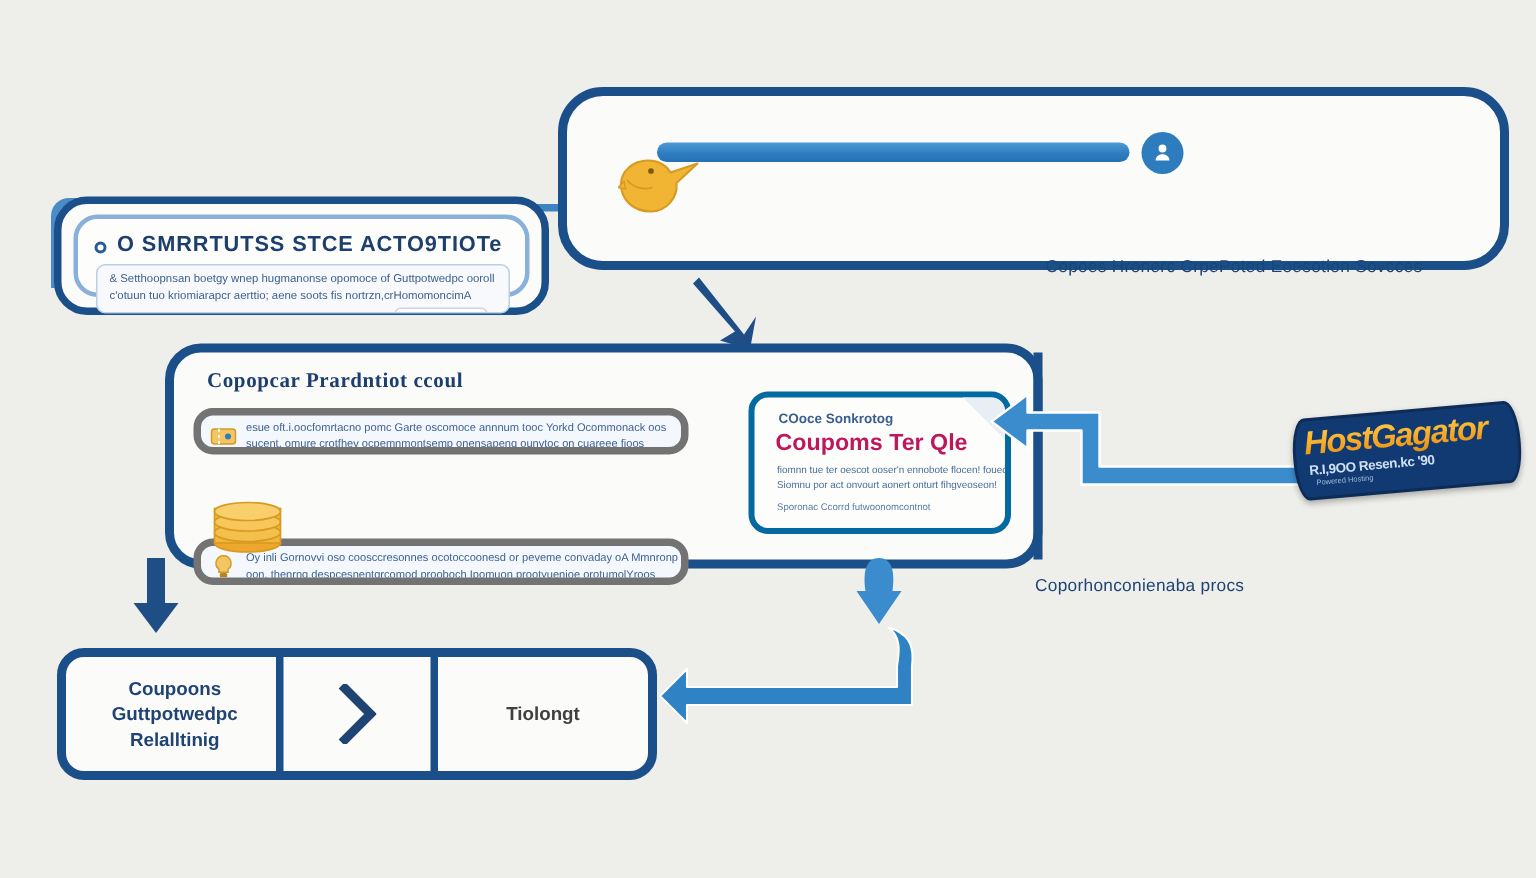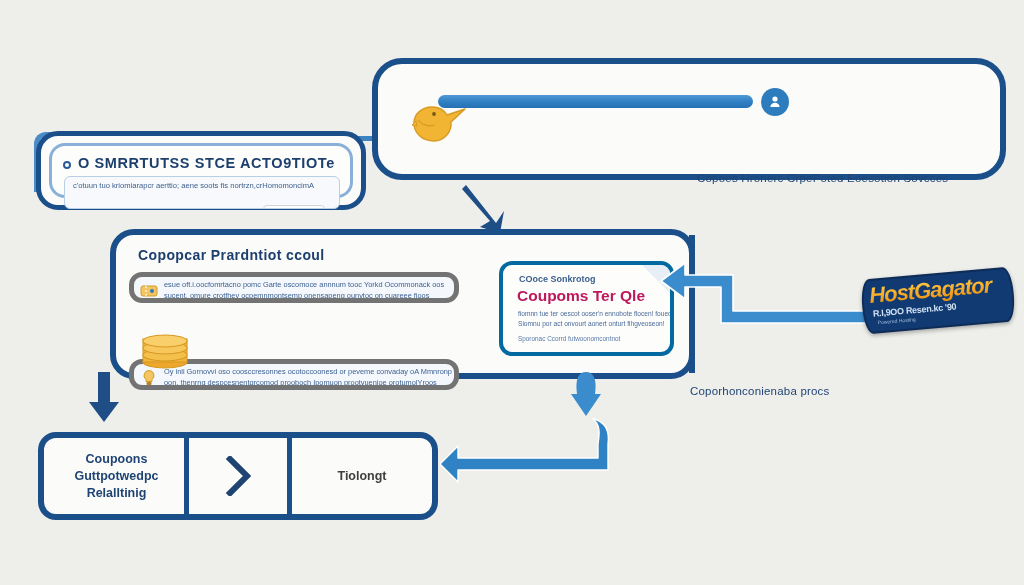--- a/index.html
+++ b/index.html
@@ -73,21 +73,21 @@
   }
   
   #arrow-down-right{position:absolute;left:462px;top:183px;width:50px;height:52px;}
   
   #mid-panel{left:110px;top:229px;width:585px;height:150px;border-radius:24px;}
   #mid-split{
     position:absolute;left:573px;top:0;width:6px;height:100%;background:#1b4f8a;
   }
   #mid-title{
     position:absolute;left:22px;top:12px;font-size:14px;font-weight:bold;
-    letter-spacing:.4px;color:#1d3f6e;white-space:nowrap;
+    letter-spacing:.4px;color:#1d3f6e;white-space:nowrap;font-family:Liberation Serif, serif;
   }
   .mid-row{
     position:absolute;left:13px;width:330px;height:31px;
     background:#f4f8fc;border:5px solid #737373;border-radius:13px;box-sizing:border-box;
     padding:3px 6px 0 30px;overflow:hidden;
   }
   #mid-row-1{top:37px;}
   #mid-row-2{top:76px;margin-top:48px;}
   .mid-row .ln{font-size:7.4px;color:#3e6191;line-height:10.5px;white-space:nowrap;}
   .row-icon{position:absolute;left:6px;top:5px;width:18px;height:18px;}
@@ -172,20 +172,21 @@
 <div class="stage">
 
   <div id="conn-left-up"></div>
   <div id="conn-tl-to-wide"></div>
 
   <div class="panel thin" id="top-left-card">
     <div class="inner-soft" id="top-left-inner">
       <span id="tl-title-dot"></span>
       <div id="tl-title">O SMRRTUTSS STCE ACTO9TIOTe P/COTSS</div>
       <div id="tl-body-box">
+        <div class="ln">&amp; Setthoopnsan boetgy wnep hugmanonse opomoce of Guttpotwedpc ooroll</div>
         <div class="ln">c'otuun tuo kriomiarapcr aerttio; aene soots fis nortrzn,crHomomoncimA</div>
         <div id="tl-pill"></div>
       </div>
     </div>
   </div>
 
   <div class="panel" id="top-wide-card">
     <div id="tw-bar"></div>
     <div id="tw-badge">
       <svg width="16" height="16" viewBox="0 0 16 16" aria-hidden="true">

